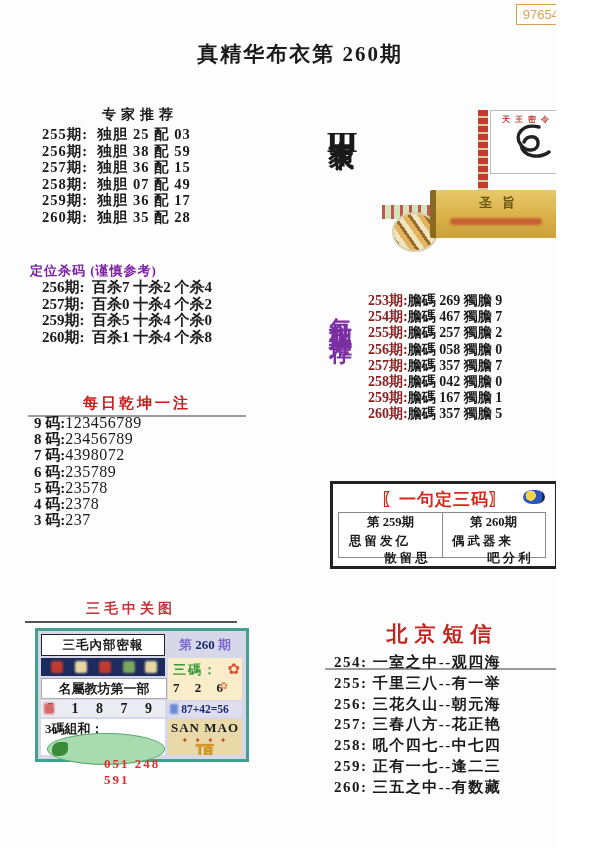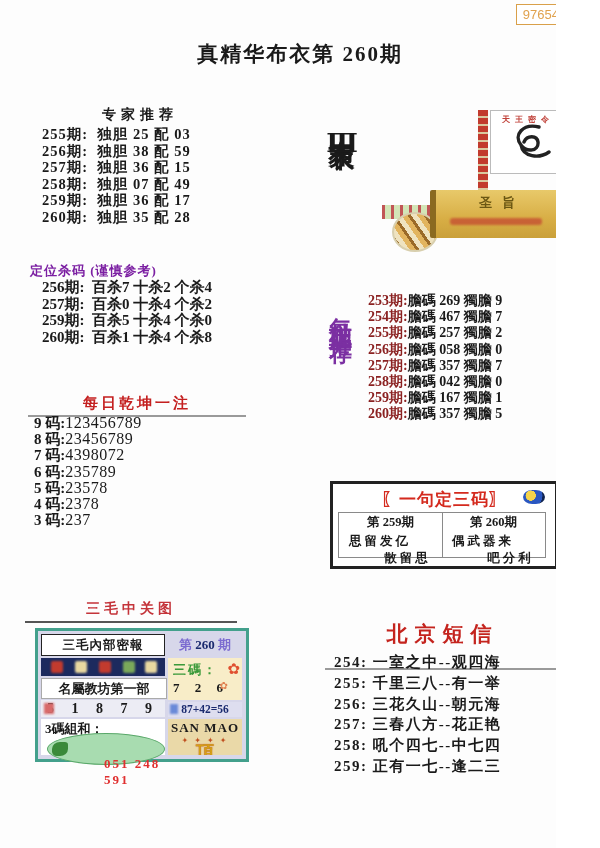--- a/index.html
+++ b/index.html
@@ -192,20 +192,21 @@
   </div>
 
   <div class="abs bj-title">北京短信</div>
   <div class="abs bj-rows">
     <div class="pre">254: 一室之中--观四海</div>
     <div class="pre">255: 千里三八--有一举</div>
     <div class="pre">256: 三花久山--朝元海</div>
     <div class="pre">257: 三春八方--花正艳</div>
     <div class="pre">258: 吼个四七--中七四</div>
     <div class="pre">259: 正有一七--逢二三</div>
+    <div class="pre">260: 三五之中--有数藏</div>
   </div>
 
   <div class="abs sm-title">三毛中关图</div>
   <div class="abs sm-box">
     <div class="sm-hl">三毛內部密報</div>
     <div class="sm-hr">
       <span>第</span>
       <b>260</b>
       <span>期</span>
     </div>

